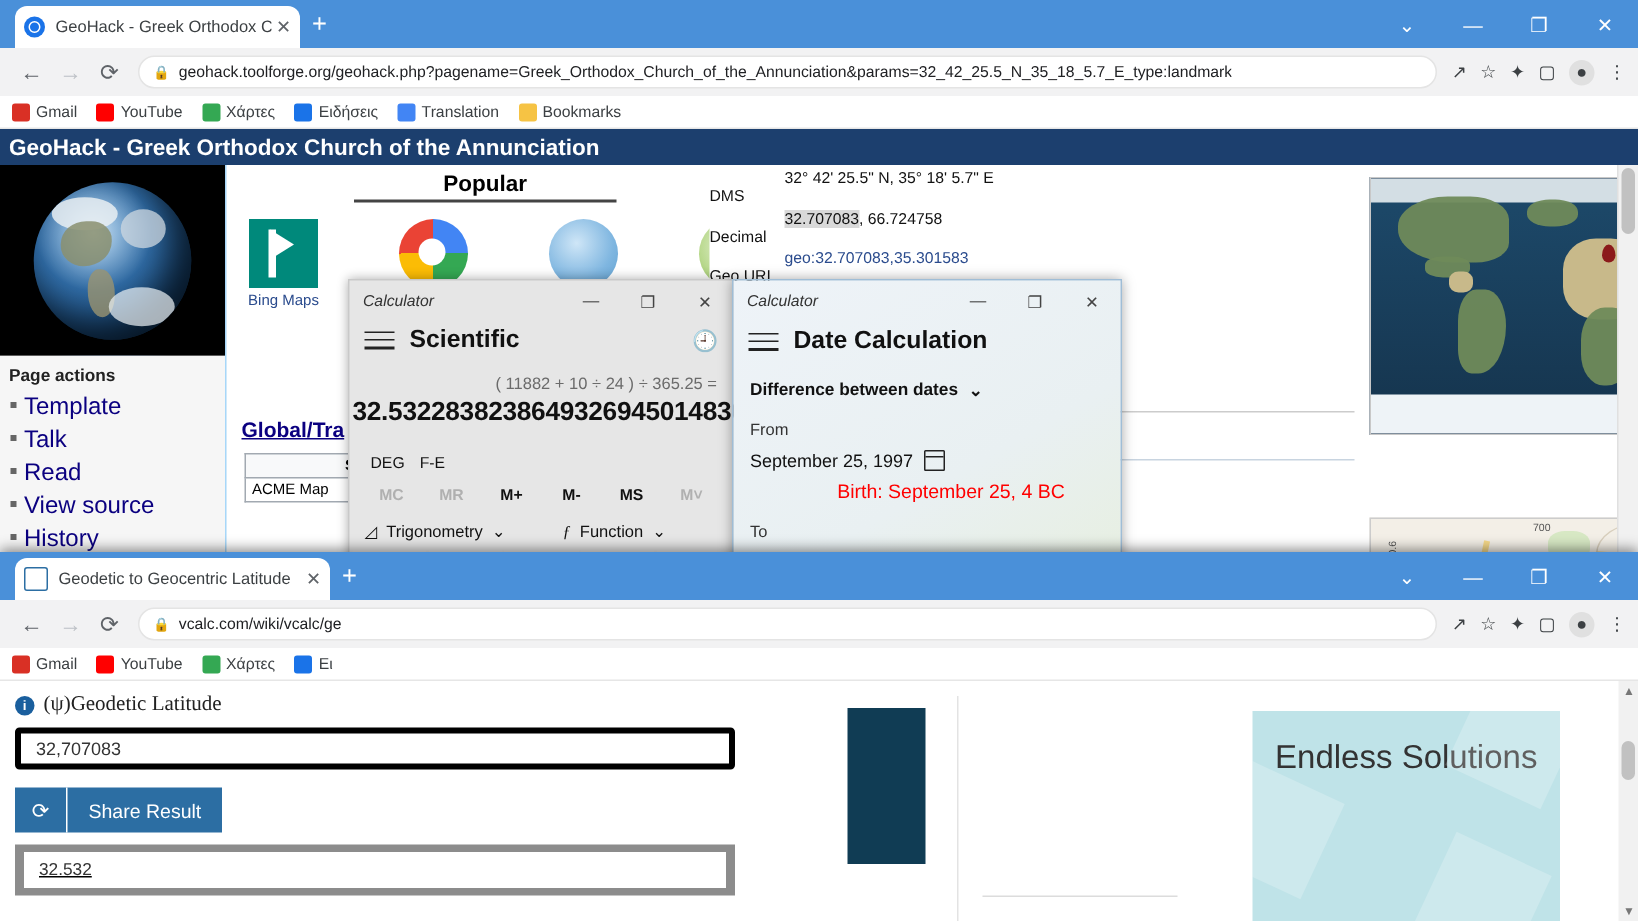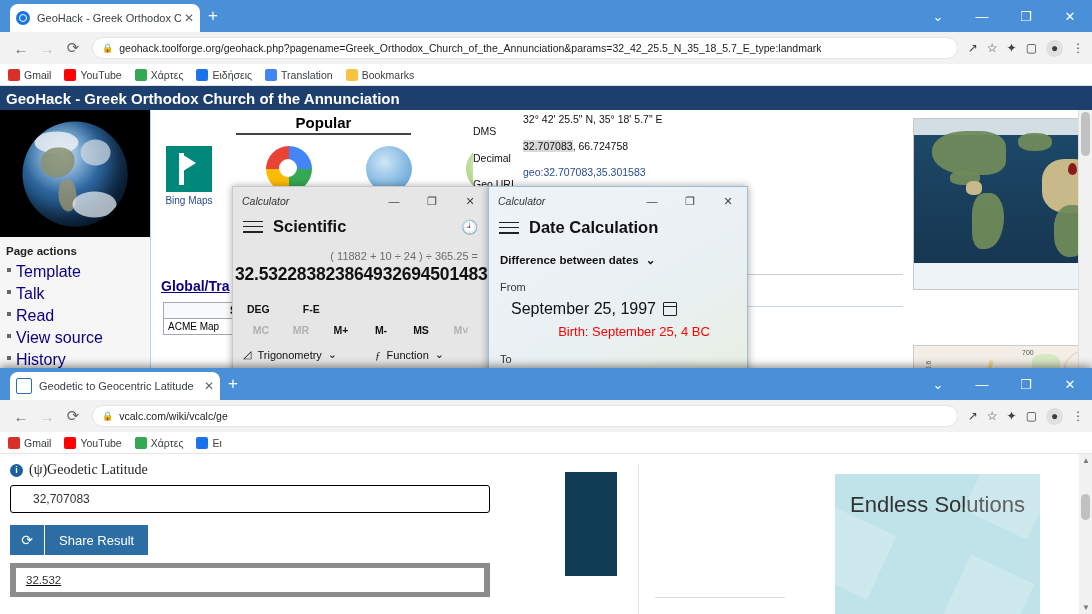--- a/index.html
+++ b/index.html
@@ -133,21 +133,21 @@
   .calc-title .wb{width:38px;height:28px;display:flex;align-items:center;justify-content:center;
     font-size:11px;color:#444;cursor:pointer;}
   .calc-head{display:flex;align-items:center;padding:2px 10px 0 10px;}
   .hamb{width:20px;cursor:pointer;}
   .hamb i{display:block;height:1.6px;background:#222;margin:3.6px 0;}
   .calc-mode{font-size:16.5px;font-weight:bold;color:#111;margin-left:10px;flex:1;}
   .hist-ic{font-size:14px;color:#222;cursor:pointer;}
   .calc-expr{text-align:right;font-size:11px;color:#6b6b6b;padding:14px 11px 0 0;}
   .calc-res{text-align:right;font-size:17.5px;font-weight:bold;color:#111;padding:2px 8px 0 2px;
     letter-spacing:-.2px;white-space:nowrap;}
-  .calc-degrow{display:flex;gap:33px;padding:18px 0 0 14px;font-size:10.5px;font-weight:bold;color:#111;}
+  .calc-degrow{display:flex;gap:10px;padding:18px 0 0 14px;font-size:10.5px;font-weight:normal;color:#111;}
   .calc-degrow span{cursor:pointer;}
   .calc-mem{display:flex;padding:9px 8px 0 8px;font-size:10.5px;font-weight:bold;}
   .calc-mem span{flex:1;text-align:center;color:#111;cursor:pointer;}
   .calc-mem span.dis{color:#b0b0b0;}
   .calc-sub{display:flex;padding:12px 10px 0 10px;font-size:11px;color:#111;gap:38px;}
   .calc-sub div{display:flex;align-items:center;gap:6px;cursor:pointer;}
   .keys{display:grid;grid-template-columns:repeat(5,1fr);gap:1.5px;padding:6px 2px 3px 2px;}
   .key{height:29px;display:flex;align-items:center;justify-content:center;font-size:12.5px;
     background:#efefef;color:#222;cursor:pointer;}
   .key.fn{background:#e8e8e8;font-size:11.5px;}
@@ -156,40 +156,40 @@
   .key.eq{background:#76b4e0;color:#fff;font-size:15px;}
 
   
   .calc2{position:absolute;left:488px;top:186px;width:258px;height:388px;
     background:linear-gradient(150deg,#eef3f8 0%,#e9f0f2 40%,#e7efe2 62%,#e8f0f6 100%);
     border:1px solid #9fbdd6;box-shadow:0 0 8px rgba(0,0,0,.35);overflow:hidden;}
   .dc-head{display:flex;align-items:center;padding:3px 10px 0 10px;}
   .dc-mode{font-size:16.5px;font-weight:bold;color:#111;margin-left:10px;}
   .dc-sel{font-size:11.5px;font-weight:bold;color:#111;padding:16px 0 0 11px;display:flex;align-items:center;gap:7px;cursor:pointer;}
   .dc-lab{font-size:11px;color:#333;padding:14px 0 0 11px;}
-  .dc-date{font-size:16px;color:#111;padding:7px 0 0 22px;display:flex;align-items:center;gap:7px;}
+  .dc-date{font-size:12px;color:#111;padding:7px 0 0 11px;display:flex;align-items:center;gap:7px;}
   .cal-ic{display:inline-block;width:12px;height:12px;border:1.3px solid #222;border-radius:1px;position:relative;}
   .cal-ic:before{content:"";position:absolute;left:0;top:2.5px;width:100%;height:1.3px;background:#222;}
   .ann-red{color:#ff0000;font-size:13px;text-align:center;padding:6px 0 0 32px;}
   .dc-difflab{font-size:11px;color:#333;padding:10px 0 0 11px;}
   .dc-diff{font-size:17px;font-weight:bold;color:#111;padding:3px 11px 0 11px;line-height:21px;}
   .dc-days{font-size:11px;color:#555;padding:6px 0 0 11px;}
   .ann-blue{color:#1a1aff;font-size:13px;text-align:center;line-height:18px;padding:12px 10px 0 10px;}
 
   
   .win2{position:absolute;left:0;top:368px;width:1092px;height:246px;background:#fff;
     box-shadow:0 -2px 8px rgba(0,0,0,.45);overflow:hidden;}
   .win2 .cr-tab{width:210px;}
   .v-page{position:relative;height:160px;background:#fff;overflow:hidden;}
   .v-lab{display:flex;align-items:center;gap:6px;padding:8px 0 0 10px;font-size:14px;
     color:#222;font-family:"Liberation Serif",serif;}
   .info-ic{width:13px;height:13px;border-radius:50%;background:#1a5f9e;color:#fff;font-size:9px;
     display:flex;align-items:center;justify-content:center;font-family:"Liberation Sans",sans-serif;font-weight:bold;}
-  .v-input{margin:7px 0 0 10px;width:480px;height:28px;border:1px solid #000000;border-radius:3px;
-    background:#fff;display:flex;align-items:center;padding:0 22px;box-sizing:border-box;font-size:12px;color:#333;}
+  .v-input{margin:7px 0 0 10px;width:480px;height:28px;border:4px solid #000000;border-radius:3px;
+    background:#fff;display:flex;align-items:center;padding:0 10px;box-sizing:border-box;font-size:12px;color:#333;}
   .v-btnrow{margin:12px 0 0 10px;display:flex;height:30px;}
   .v-refresh{width:34px;background:#2c6ea3;display:flex;align-items:center;justify-content:center;
     color:#fff;font-size:14px;cursor:pointer;}
   .v-share{background:#2c6ea3;color:#fff;font-size:13px;display:flex;align-items:center;
     padding:0 14px;border-left:1px solid #fff;cursor:pointer;}
   .v-outwrap{margin:8px 0 0 10px;width:480px;height:34px;background:#8c8c8c;
     display:flex;align-items:center;padding:0 6px;box-sizing:border-box;text-decoration:underline;}
   .v-out{flex:1;height:24px;background:#fff;display:flex;align-items:center;padding:0 10px;
     box-sizing:border-box;font-size:11.5px;color:#333;}
   .v-darkcol{position:absolute;left:565px;top:18px;width:52px;height:104px;background:#103c54;}

